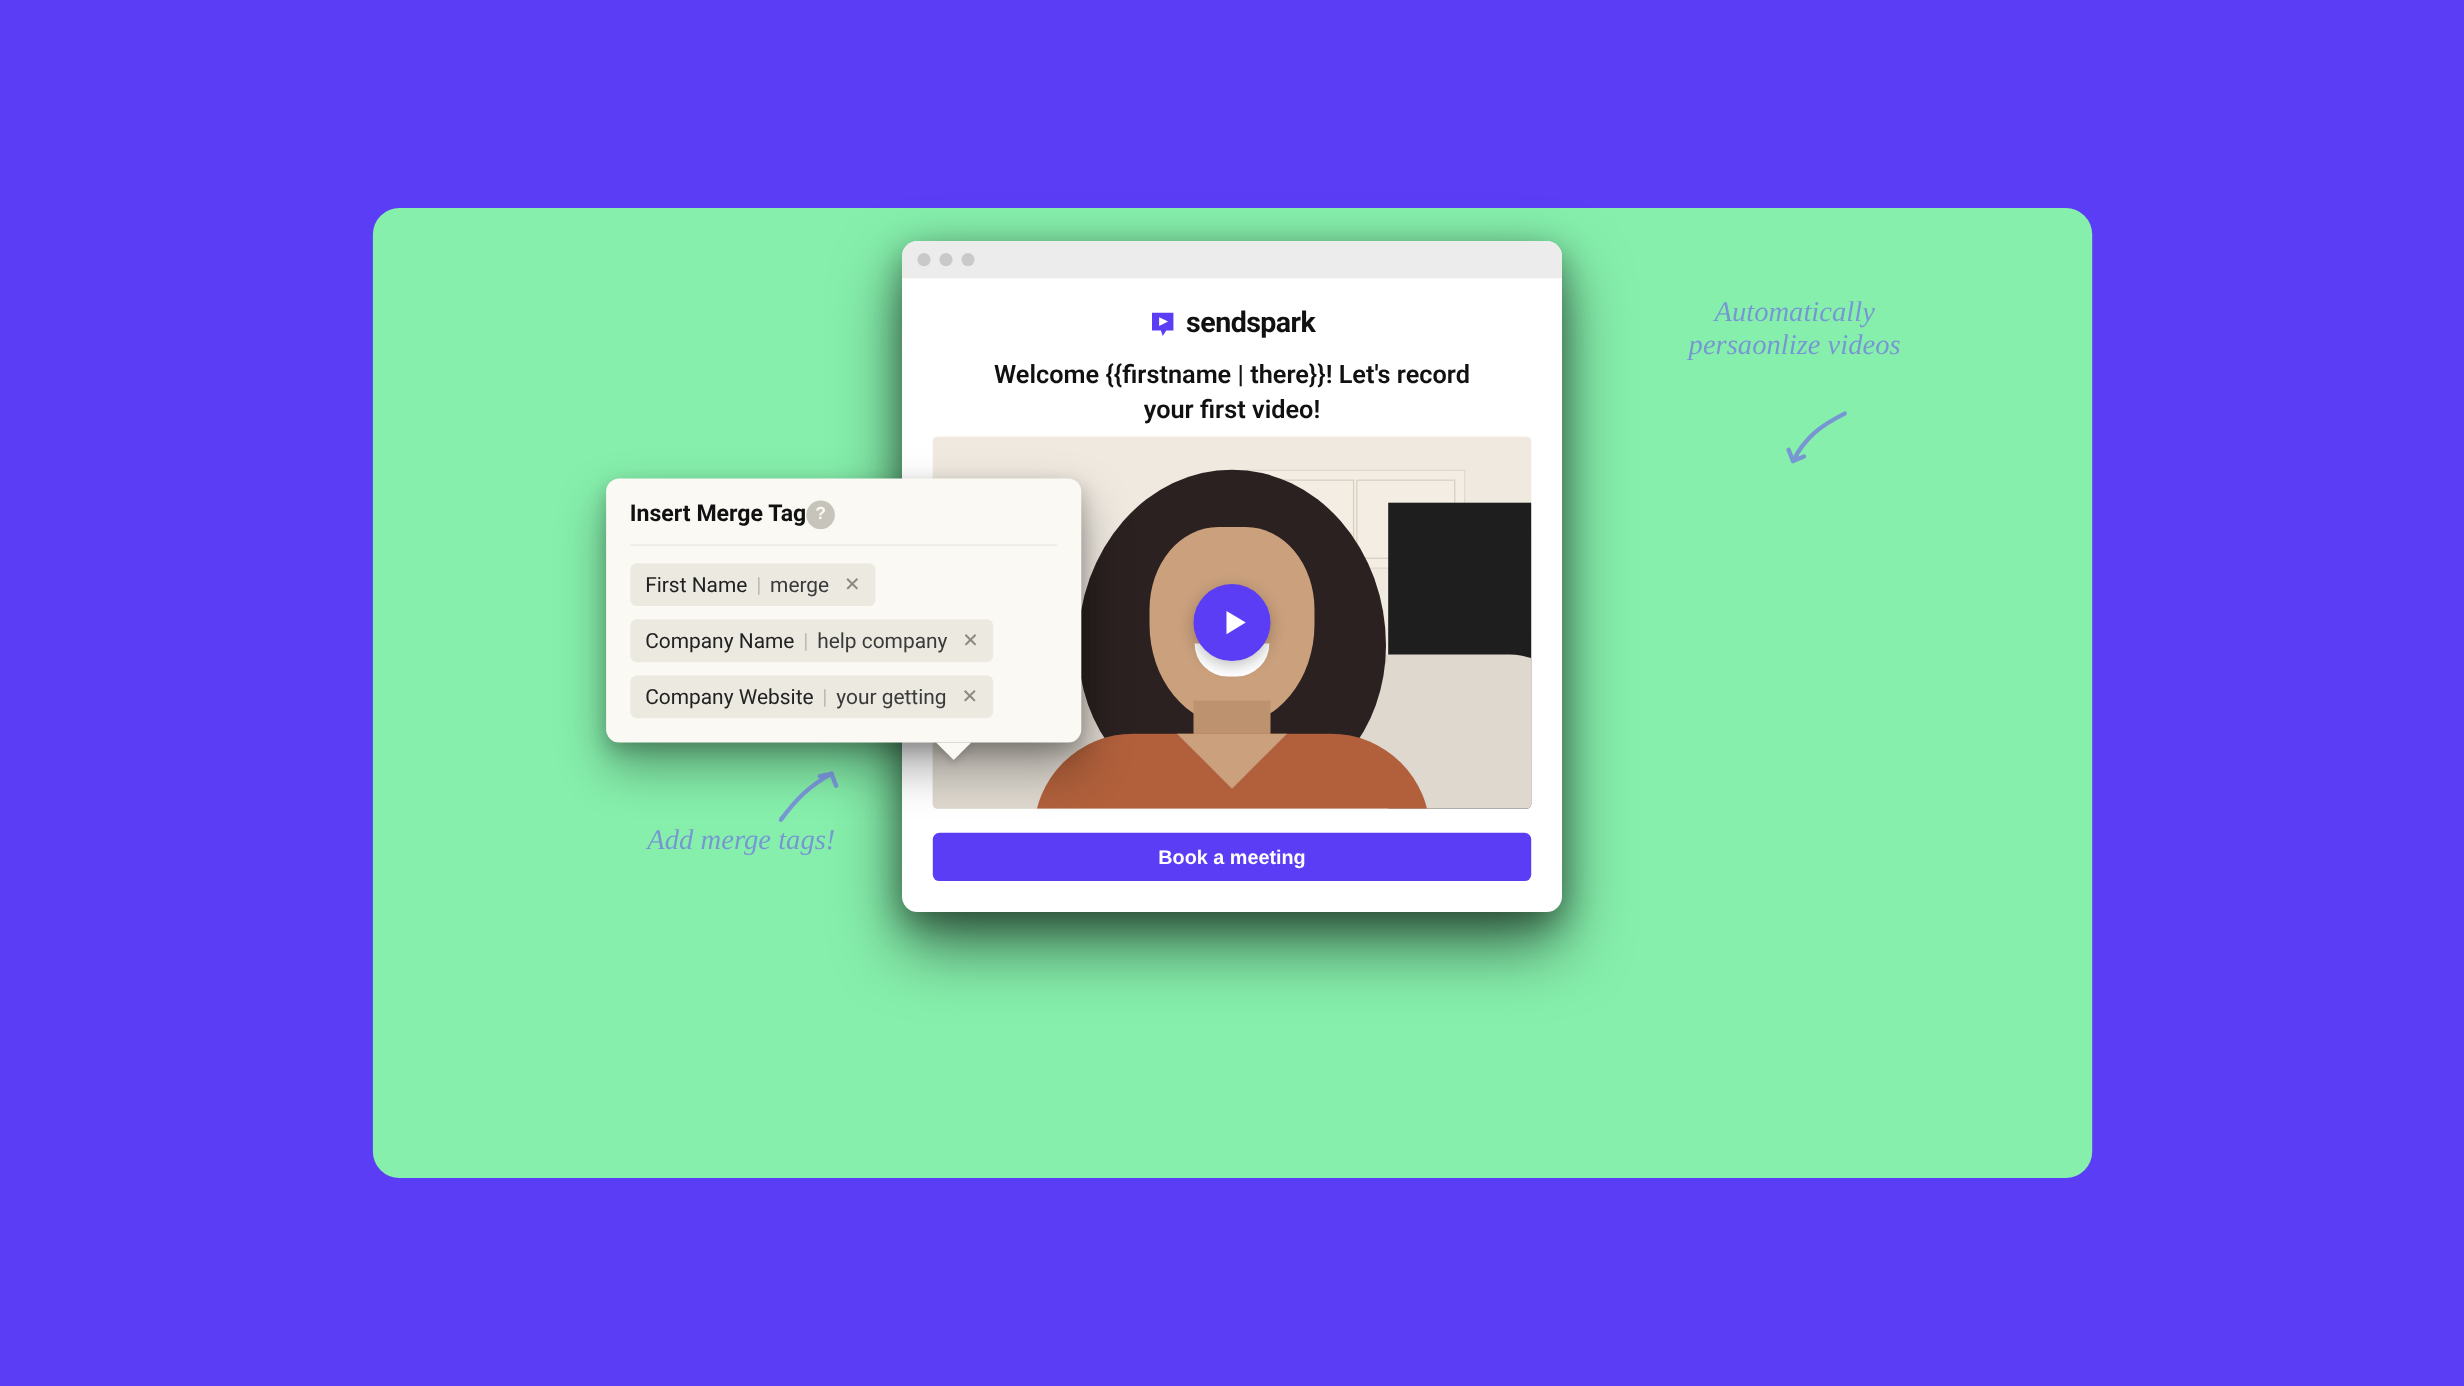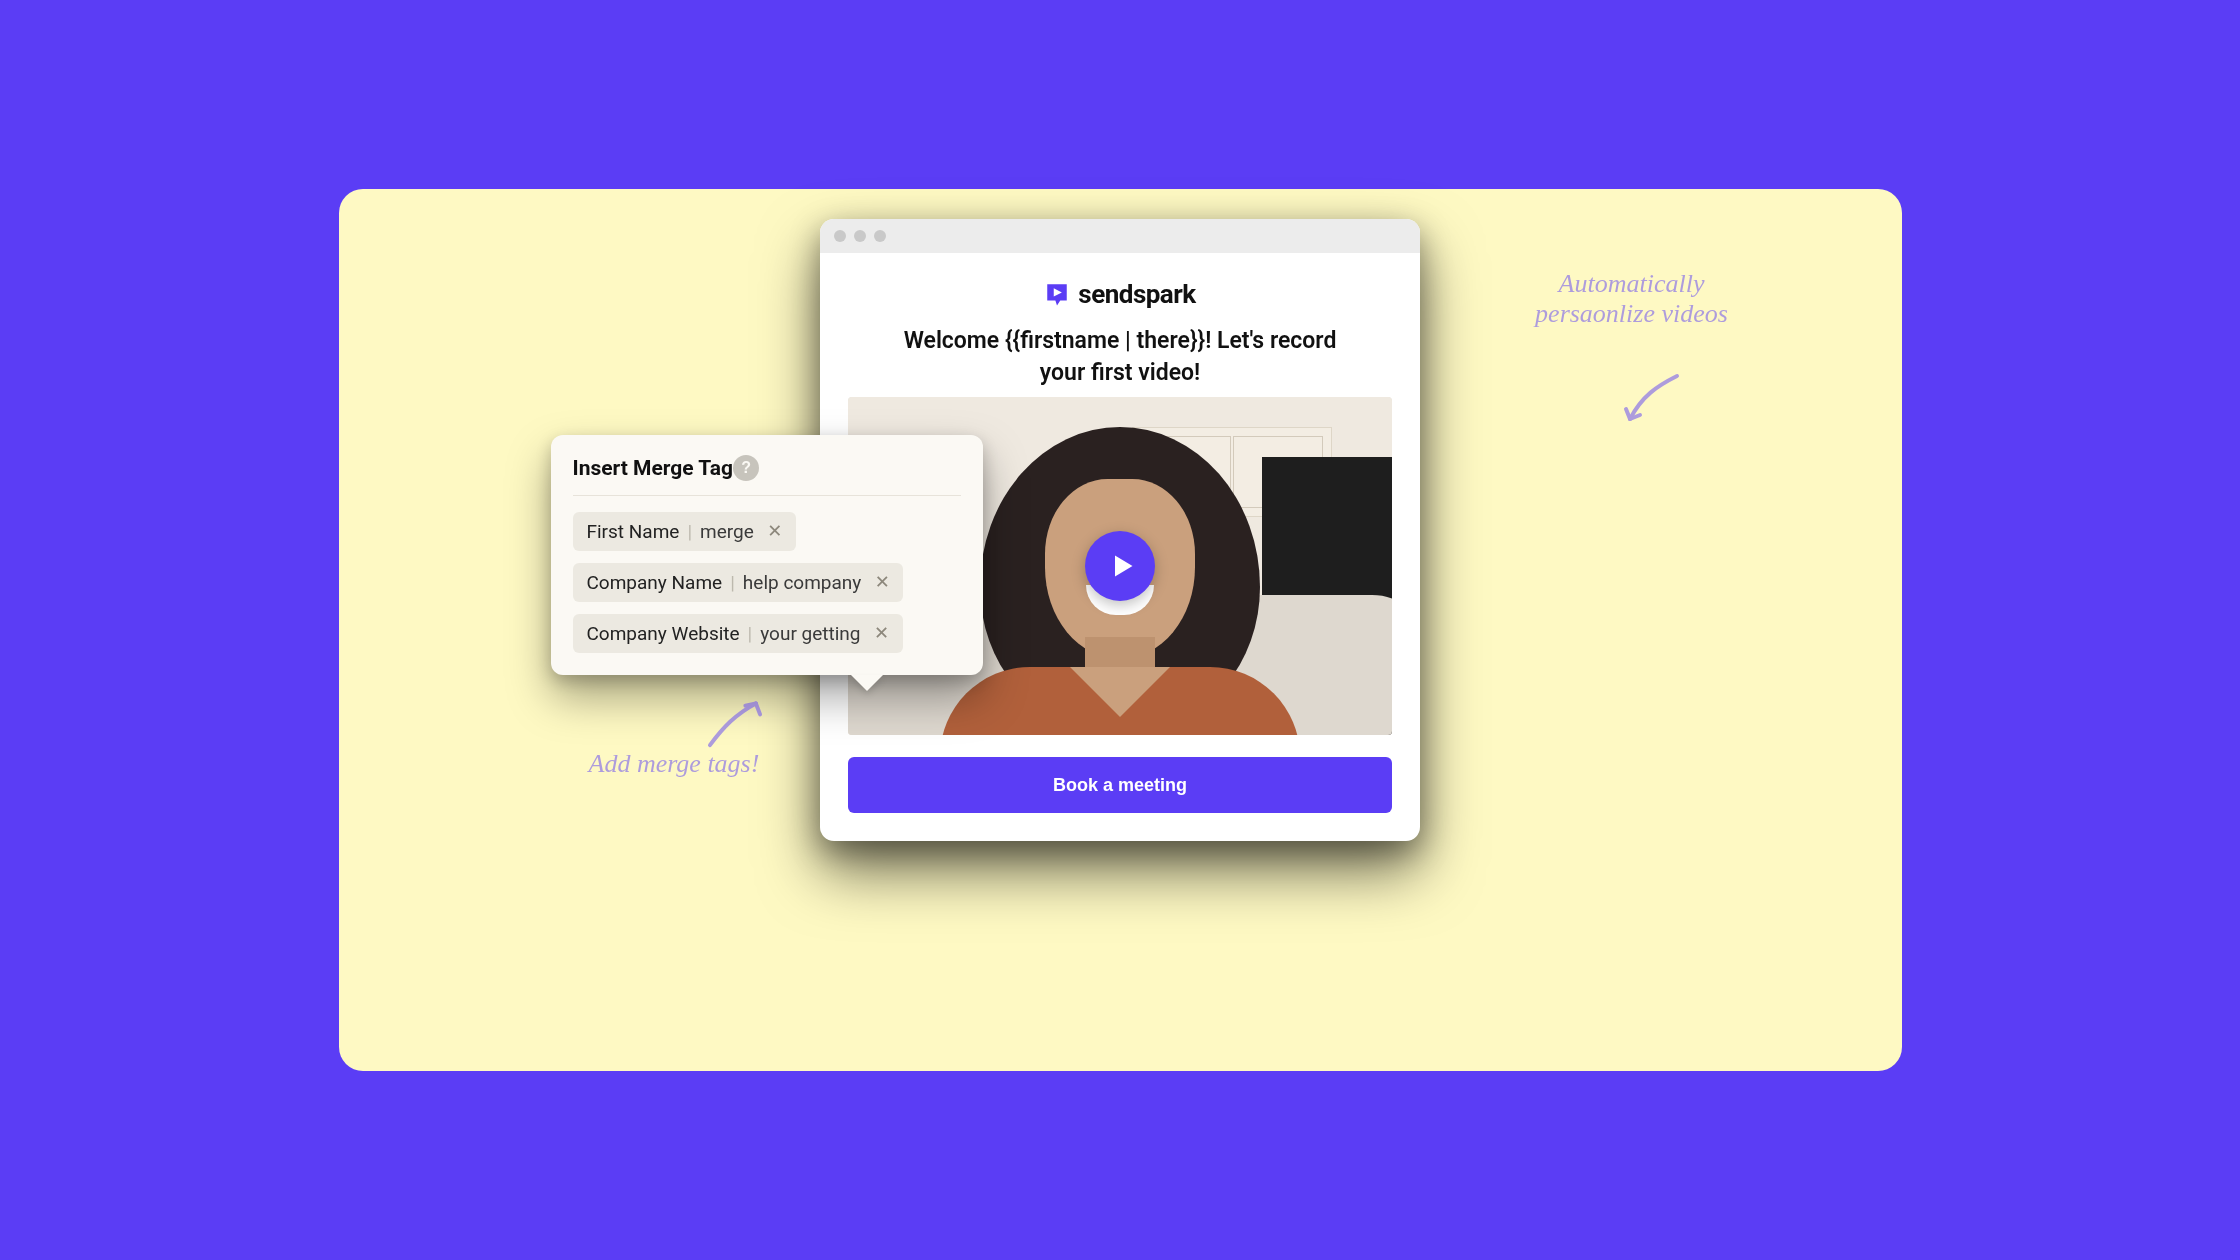--- a/index.html
+++ b/index.html
@@ -9,21 +9,21 @@
     background: #5b3df5;
     display: flex;
     align-items: center;
     justify-content: center;
     position: relative;
     overflow: hidden;
   }
   .stage {
     width: 1563px;
     height: 882px;
-    background: #fef9c3;
+    background: #86efac;
     border-radius: 24px;
     position: relative;
   }
 
   
   .browser-window {
     position: absolute;
     top: 30px;
     left: 50%;
     transform: translateX(-50%);
@@ -147,21 +147,21 @@
     color:#222;
     text-align:center;
     line-height:1.5;
     margin-top:18px;
     max-width: 460px;
   }
 
   .cta-button {
     margin-top: 22px;
     width: 100%;
-    height: 56px;
+    height: 44px;
     border: none;
     border-radius: 6px;
     background:#5b3df5;
     color:#fff;
     font-size:18px;
     font-weight:600;
     cursor:pointer;
   }
 
   

